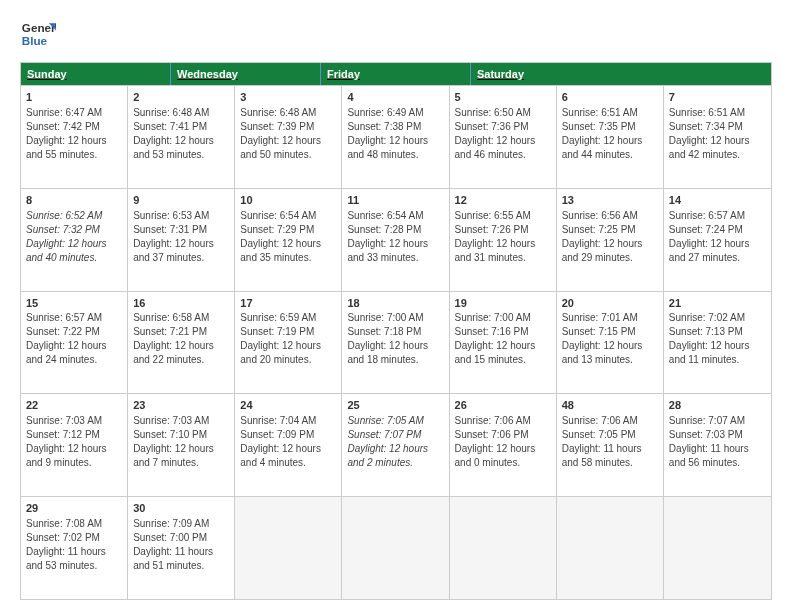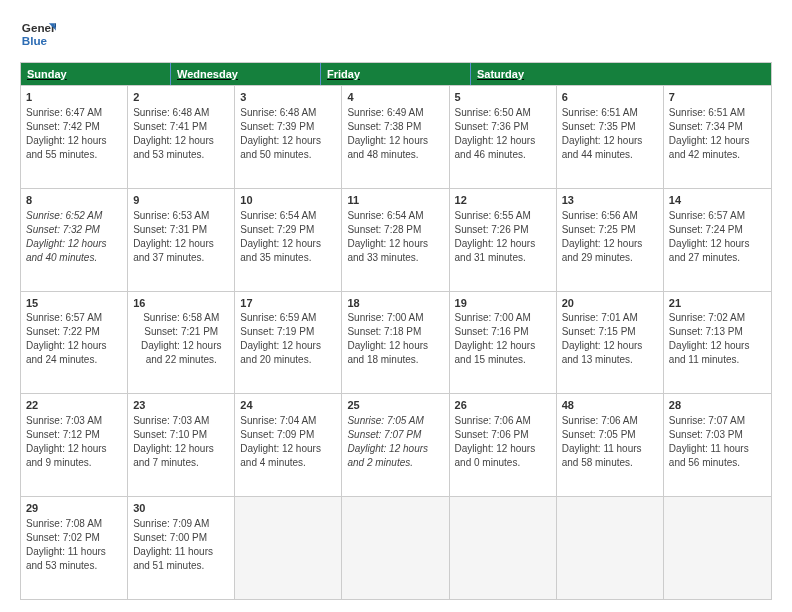--- a/index.html
+++ b/index.html
@@ -235,21 +235,21 @@
         <div class="cal-row">
           <div class="cal-cell">
             <span class="day-num">15</span>
             <div class="cal-cell-text" style="white-space: pre-line;">Sunrise: 6:57 AM
 Sunset: 7:22 PM
 Daylight: 12 hours
 and 24 minutes.</div>
           </div>
           <div class="cal-cell">
             <span class="day-num">16</span>
-            <div class="cal-cell-text" style="white-space: pre-line; text-align: center;">Sunrise: 6:58 AM
+            <div class="cal-cell-text" style="white-space: pre-line;">Sunrise: 6:58 AM
 Sunset: 7:21 PM
 Daylight: 12 hours
 and 22 minutes.</div>
           </div>
           <div class="cal-cell">
             <span class="day-num">17</span>
             <div class="cal-cell-text" style="white-space: pre-line;">Sunrise: 6:59 AM
 Sunset: 7:19 PM
 Daylight: 12 hours
 and 20 minutes.</div>

